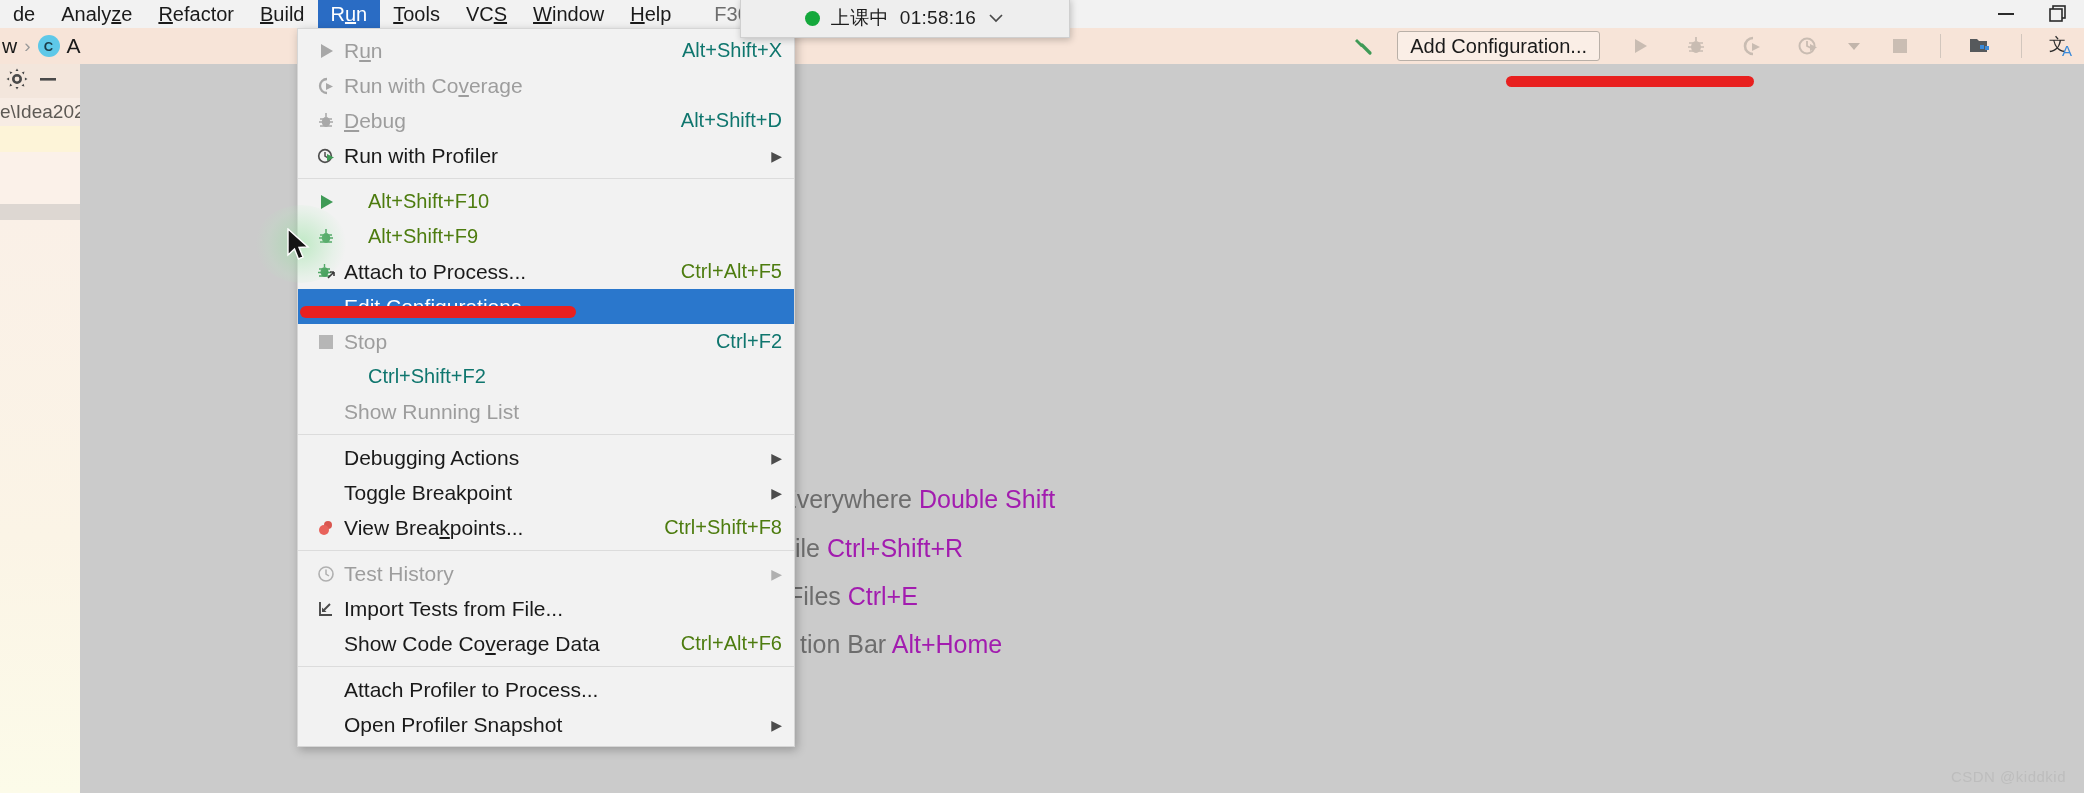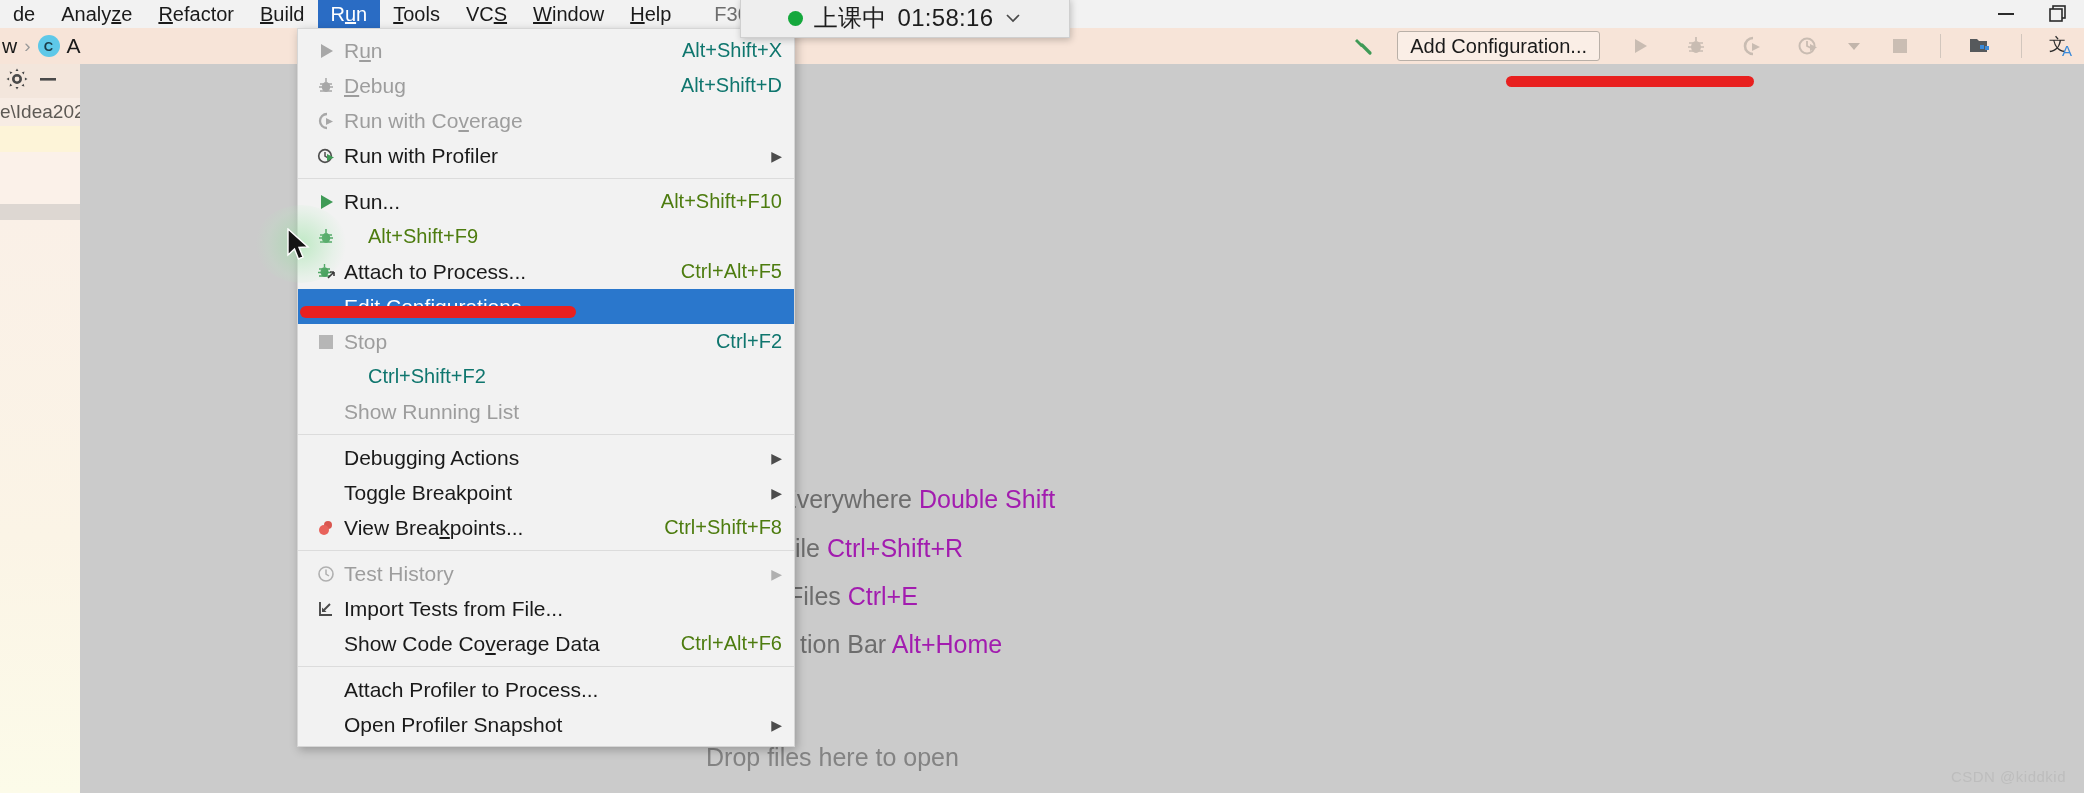--- a/index.html
+++ b/index.html
@@ -163,21 +163,21 @@
   
   .timer-overlay {
     position: absolute; left: 740px; top: -2px; width: 330px; height: 40px;
     background: #eeeeee;
     border: 1px solid #cfcfcf;
     box-shadow: 1px 2px 7px rgba(0,0,0,0.22);
     display: flex; align-items: center; justify-content: center; gap: 11px;
   }
   .timer-dot { width: 15px; height: 15px; border-radius: 50%; background: #14a83c; }
   .timer-text {
-    font-size: 24px; color: #1d1d1d; letter-spacing: 0.3px;
+    font-size: 19px; color: #1d1d1d; letter-spacing: 0.3px;
     font-family: "Liberation Sans", sans-serif;
   }
   .timer-chev { font-size: 15px; color: #4a4a4a; }
 
   
   .winbtns {
     position: absolute; right: 0; top: 0; height: 28px;
     display: flex; align-items: center;
   }
   .winbtn { width: 52px; height: 28px; display: flex; align-items: center; justify-content: center; }
@@ -317,52 +317,51 @@
   </div>
   <div class="hint" style="left:795px; top:534px;">
     <span>ile </span><span class="key">Ctrl+Shift+R</span>
   </div>
   <div class="hint" style="left:788px; top:582px;">
     <span>Files </span><span class="key">Ctrl+E</span>
   </div>
   <div class="hint" style="left:800px; top:630px;">
     <span>tion Bar </span><span class="key">Alt+Home</span>
   </div>
-  <div class="drop-text" style="left:706px; top:743px;">Drop files here to open</div>
 
   <div class="menu-popup">
 
     <div class="menu-row disabled">
       <span class="mi-icon">
         <svg width="20" height="20" viewBox="0 0 20 20">
             <path d="M5 3 L17 10 L5 17 Z" fill="#a8a8a8"></path>
           </svg>
       </span>
       <span class="mi-label">R<u>u</u>n</span>
       <span class="mi-short">Alt+Shift+X</span>
     </div>
     <div class="menu-row disabled">
       <span class="mi-icon">
         <svg width="20" height="20" viewBox="0 0 20 20">
+          <path d="M11 3 A7 7 0 1 0 11 17" fill="none" stroke="#a8a8a8" stroke-width="2.3"></path>
+          <path d="M10 7 L17 10.5 L10 14 Z" fill="#a8a8a8"></path>
+        </svg>
+      </span>
+      <span class="mi-label">Run with Co<u>v</u>erage</span>
+      <span class="mi-short"></span>
+    </div>
+    <div class="menu-row disabled">
+      <span class="mi-icon">
+        <svg width="20" height="20" viewBox="0 0 20 20">
           <ellipse cx="10" cy="11" rx="4.2" ry="5" fill="#a8a8a8"></ellipse>
           <path d="M10 2 L10 6 M4 8 L16 8 M4 15 L16 15 M3 11 L17 11" stroke="#a8a8a8" stroke-width="1.5"></path>
         </svg>
       </span>
       <span class="mi-label"><u>D</u>ebug</span>
       <span class="mi-short">Alt+Shift+D</span>
-    </div>
-    <div class="menu-row disabled">
-      <span class="mi-icon">
-        <svg width="20" height="20" viewBox="0 0 20 20">
-          <path d="M11 3 A7 7 0 1 0 11 17" fill="none" stroke="#a8a8a8" stroke-width="2.3"></path>
-          <path d="M10 7 L17 10.5 L10 14 Z" fill="#a8a8a8"></path>
-        </svg>
-      </span>
-      <span class="mi-label">Run with Co<u>v</u>erage</span>
-      <span class="mi-short"></span>
     </div>
     <div class="menu-row">
       <span class="mi-icon">
         <svg width="20" height="20" viewBox="0 0 20 20">
           <circle cx="9" cy="10" r="6.3" fill="none" stroke="#4f4f4f" stroke-width="1.7"></circle>
           <path d="M9 6 L9 10 L12 12" stroke="#4f4f4f" stroke-width="1.5" fill="none"></path>
           <path d="M11 8 L18 11.5 L11 15 Z" fill="#3f9a56"></path>
         </svg>
       </span>
       <span class="mi-label">Run with Profiler</span>
@@ -370,21 +369,20 @@
     </div>
 
     <div class="menu-sep"></div>
 
     <div class="menu-row">
       <span class="mi-icon">
         <svg width="20" height="20" viewBox="0 0 20 20">
             <path d="M5 3 L17 10 L5 17 Z" fill="#3f9a56"></path>
           </svg>
       </span>
-      <span class="mi-label">Run...</span>
       <span class="mi-short">Alt+Shift+F10</span>
     </div>
     <div class="menu-row">
       <span class="mi-icon">
         <svg width="20" height="20" viewBox="0 0 20 20">
           <ellipse cx="10" cy="11" rx="4.2" ry="5" fill="#3f9a56"></ellipse>
           <path d="M10 2 L10 6 M4 8 L16 8 M4 15 L16 15 M3 11 L17 11" stroke="#3f9a56" stroke-width="1.5"></path>
         </svg>
       </span>
       <span class="mi-short">Alt+Shift+F9</span>

